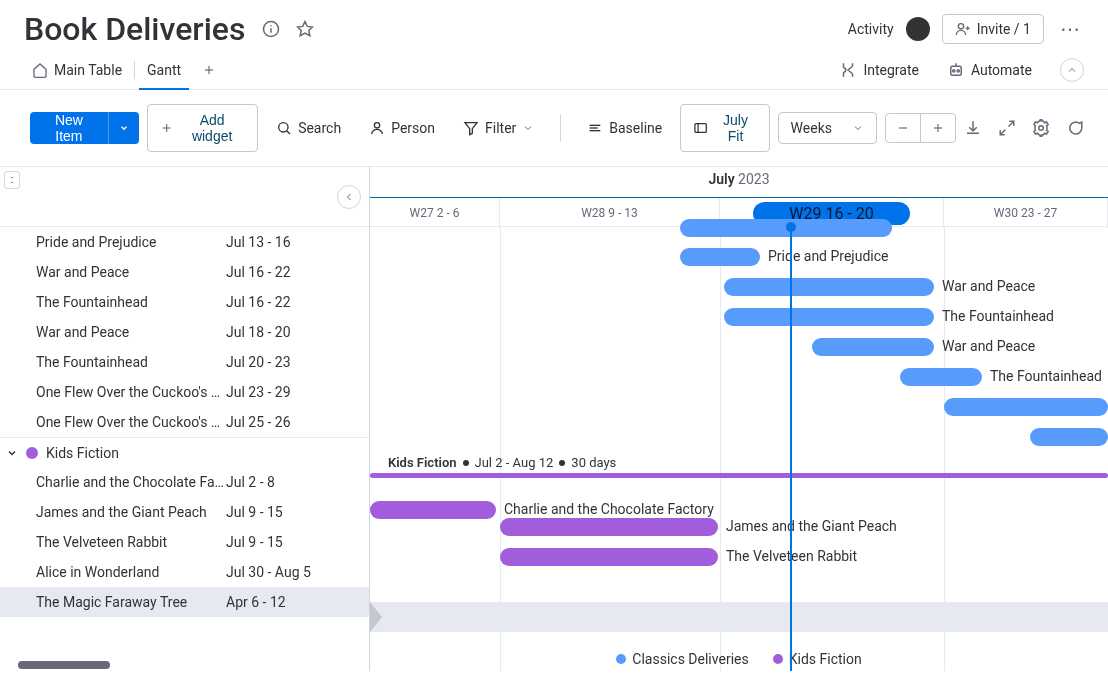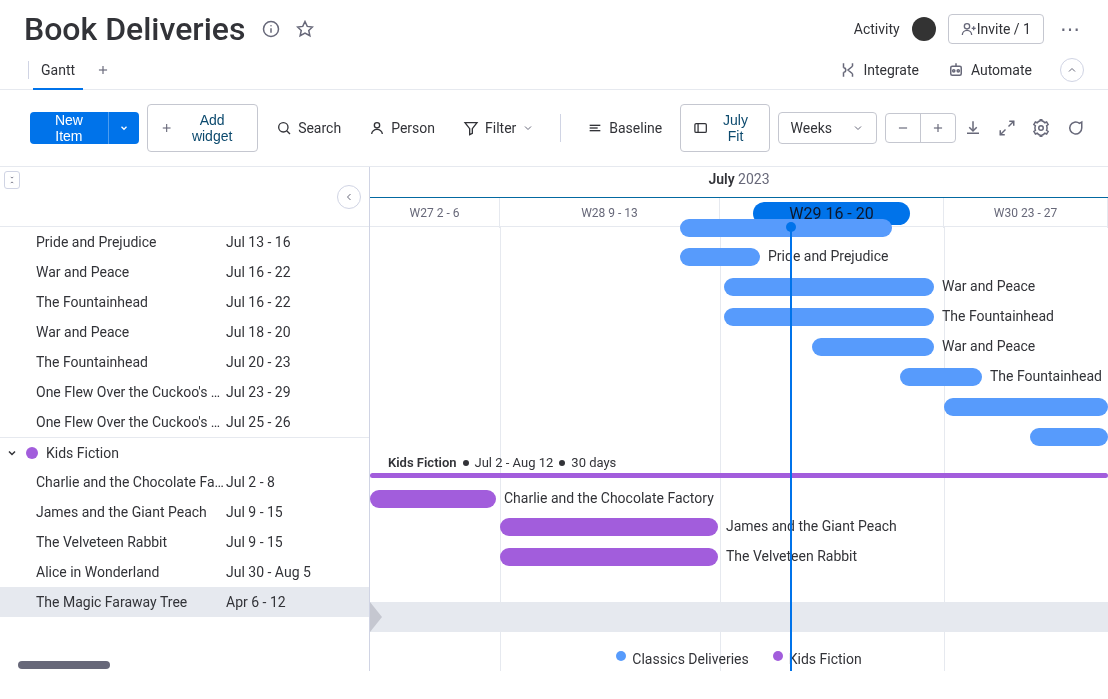--- a/index.html
+++ b/index.html
@@ -56,20 +56,21 @@
   border-radius: 50%;
   background: #333;
   display: inline-block;
 }
 .invite-btn {
   border: 1px solid #c5c7d0;
   border-radius: 4px;
   padding: 6px 12px;
   display: flex;
   align-items: center;
+  gap: 6px;
   cursor: pointer;
   background: #fff;
 }
 .dots-menu {
   color: #676879;
   font-size: 20px;
   cursor: pointer;
   padding: 0 4px;
 }
 .tabs-row {
@@ -477,20 +478,21 @@
   display: flex;
   align-items: center;
   justify-content: center;
   gap: 24px;
   font-size: 14px;
   color: #323338;
   padding-top: 6px;
 }
 .legend-item {
   display: flex;
+  align-items: center;
   gap: 6px;
 }
 .legend-dot {
   width: 10px;
   height: 10px;
   border-radius: 50%;
 }
 svg { display: block; }
 </style>
 </head>
@@ -522,20 +524,26 @@
           <line x1="19" y1="8" x2="19" y2="14"></line>
           <line x1="16" y1="11" x2="22" y2="11"></line>
         </svg>
       <span>Invite / 1</span>
     </div>
     <span class="dots-menu">⋯</span>
   </div>
 </div>
 
 <div class="tabs-row">
+  <div class="tab">
+    <svg width="16" height="16" viewBox="0 0 24 24" fill="none" stroke="#676879" stroke-width="2">
+        <path d="M3 11l9-8 9 8v10a2 2 0 0 1-2 2H5a2 2 0 0 1-2-2z"></path>
+      </svg>
+    <span>Main Table</span>
+  </div>
   <div class="tab-sep"></div>
   <div class="tab active">
     <span>Gantt</span>
   </div>
   <div class="add-tab">
     <svg width="14" height="14" viewBox="0 0 24 24" fill="none" stroke="currentColor" stroke-width="2">
         <line x1="12" y1="5" x2="12" y2="19"></line>
         <line x1="5" y1="12" x2="19" y2="12"></line>
       </svg>
   </div>
@@ -800,21 +808,21 @@
         <div class="group-bar-row" style="top: 225px;">
           <div class="group-info" style="left: 18px;">
             <b>Kids Fiction</b>
             <span class="sep-dot"></span>
             <span>Jul 2 - Aug 12</span>
             <span class="sep-dot"></span>
             <span>30 days</span>
           </div>
           <div class="group-line" style="left: 0px; width: 738px; background: rgb(162, 93, 220);"></div>
         </div>
-        <div class="bar-row" style="top: 257px; text-align: right;">
+        <div class="bar-row" style="top: 268px; text-align: right;">
           <div class="bar" style="left: 0px; width: 126px; background: rgb(162, 93, 220);"></div>
           <div class="bar-label" style="left: 134px;">Charlie and the Chocolate Factory</div>
         </div>
         <div class="bar-row" style="top: 285px;">
           <div class="bar" style="left: 130px; width: 218px; background: rgb(162, 93, 220);"></div>
           <div class="bar-label" style="left: 356px;">James and the Giant Peach</div>
         </div>
         <div class="bar-row" style="top: 315px;">
           <div class="bar" style="left: 130px; width: 218px; background: rgb(162, 93, 220);"></div>
           <div class="bar-label" style="left: 356px;">The Velveteen Rabbit</div>

